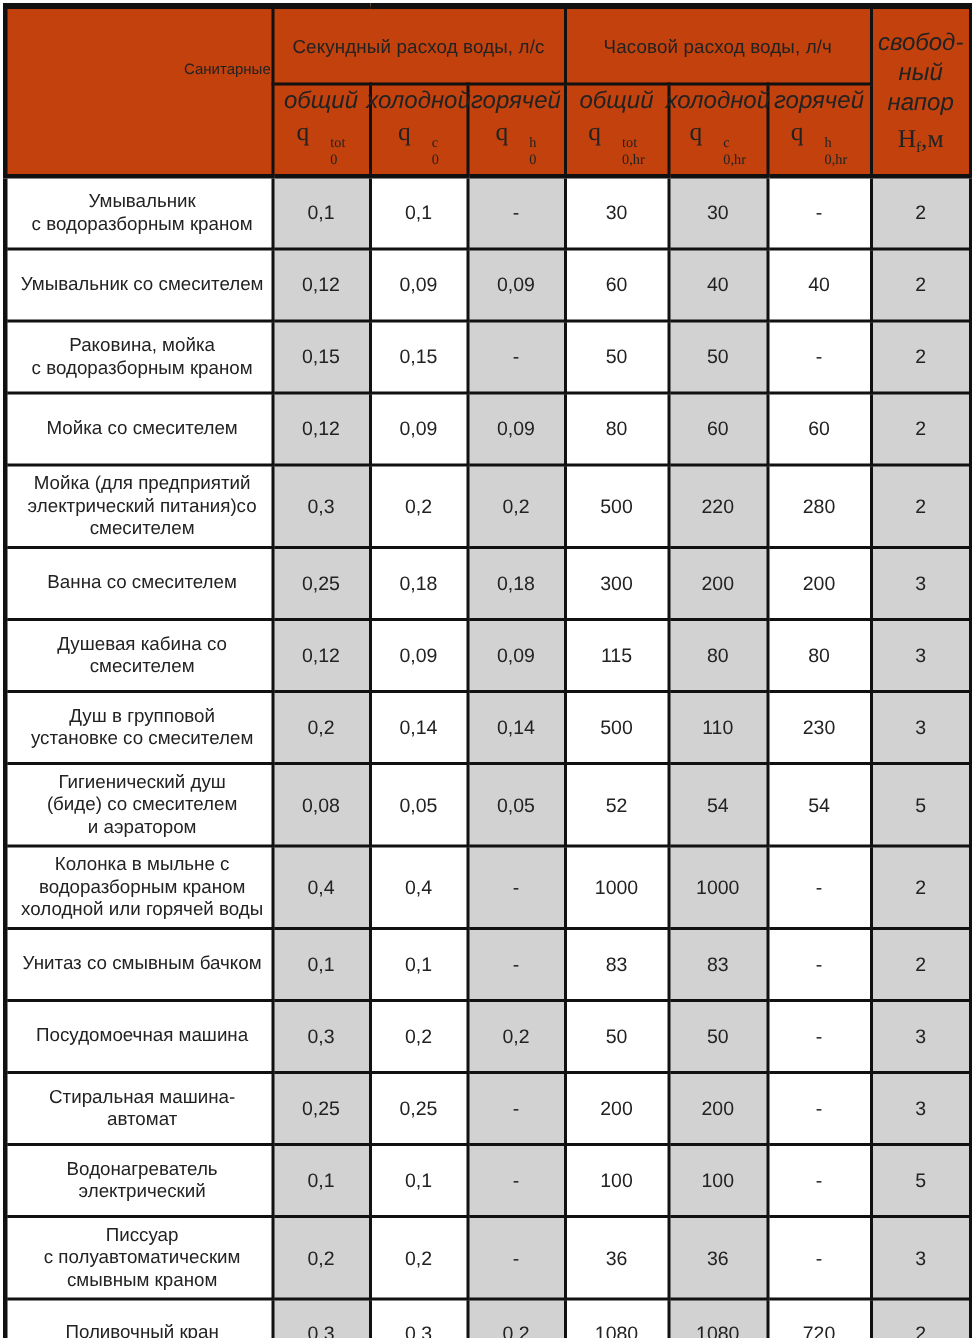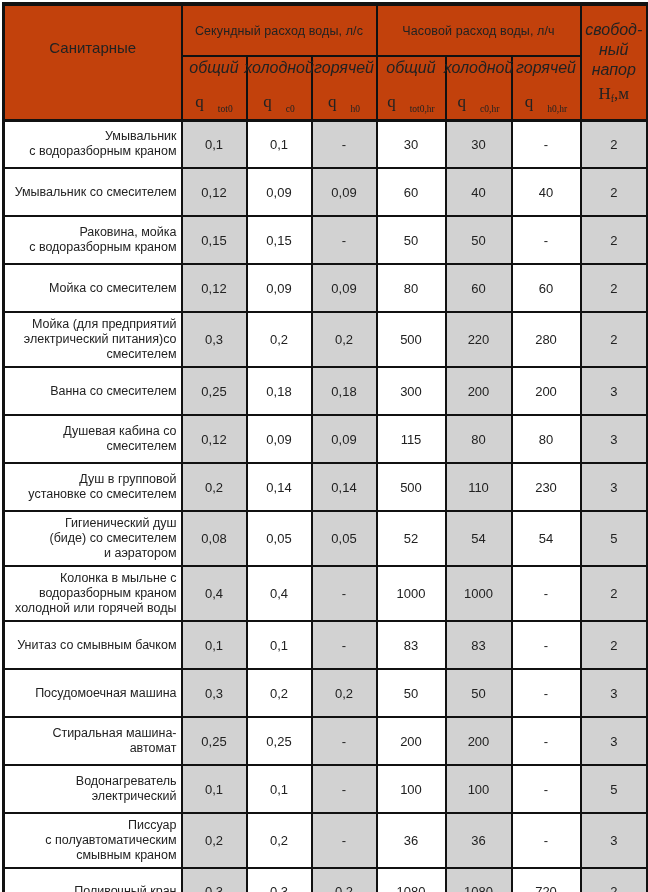--- a/index.html
+++ b/index.html
@@ -33,72 +33,72 @@
     border-bottom-width: 6px;
     background: var(--bg);
   }
   th, td {
     border: 2px solid var(--border);
     padding: 0;
     font-weight: normal;
   }
   thead th { background: #c2410c; }
   th.name-h {
-    font-size: 15px;
-    text-align: center;
+    font-size: 10px;
+    text-align: right;
     vertical-align: middle;
     padding-bottom: 30px;
   }
   th.group-h {
     font-size: 12.5px;
     text-align: center;
     vertical-align: middle;
     height: 52px;
     letter-spacing: 0.1px;
   }
   .subhead {
     display: flex;
     flex-direction: column;
     align-items: center;
     justify-content: center;
-    gap: 15px;
+    gap: 1px;
     padding: 2px 0 4px 0;
     height: 100%;
   }
   tr.sub-row { height: 50px; }
   .lbl { font-size: 16px; font-style: italic; }
   .pre { white-space: pre-line; text-align: center; line-height: 1.25; }
   .formula {
     font-family: "Liberation Serif", serif;
     font-size: 17px;
     line-height: 1;
     padding-top: 1px;
   }
   .supsub {
     display: inline-flex;
-    flex-direction: row;
+    flex-direction: column;
     align-items: flex-start;
     font-size: 9.5px;
     line-height: 1.1;
     vertical-align: -0.55em;
     margin-left: 14px;
   }
   .fsub {
     font-size: 10px;
     vertical-align: -3px;
     line-height: 1;
   }
   th.pressure-h { vertical-align: middle; }
   th.pressure-h .subhead { gap: 4px; padding: 6px 0; }
   tbody tr { height: 48px; }
   tbody tr:first-child td { border-top: 3px solid var(--border); }
   td.name {
     font-size: 12.5px;
     line-height: 15px;
-    text-align: right;
+    text-align: center;
     vertical-align: middle;
     padding: 4px 4px 4px 8px;
     white-space: pre-line;
   }
   td.val {
     font-size: 13px;
     text-align: center;
     vertical-align: middle;
   }
   .shade { background: var(--shade); }

